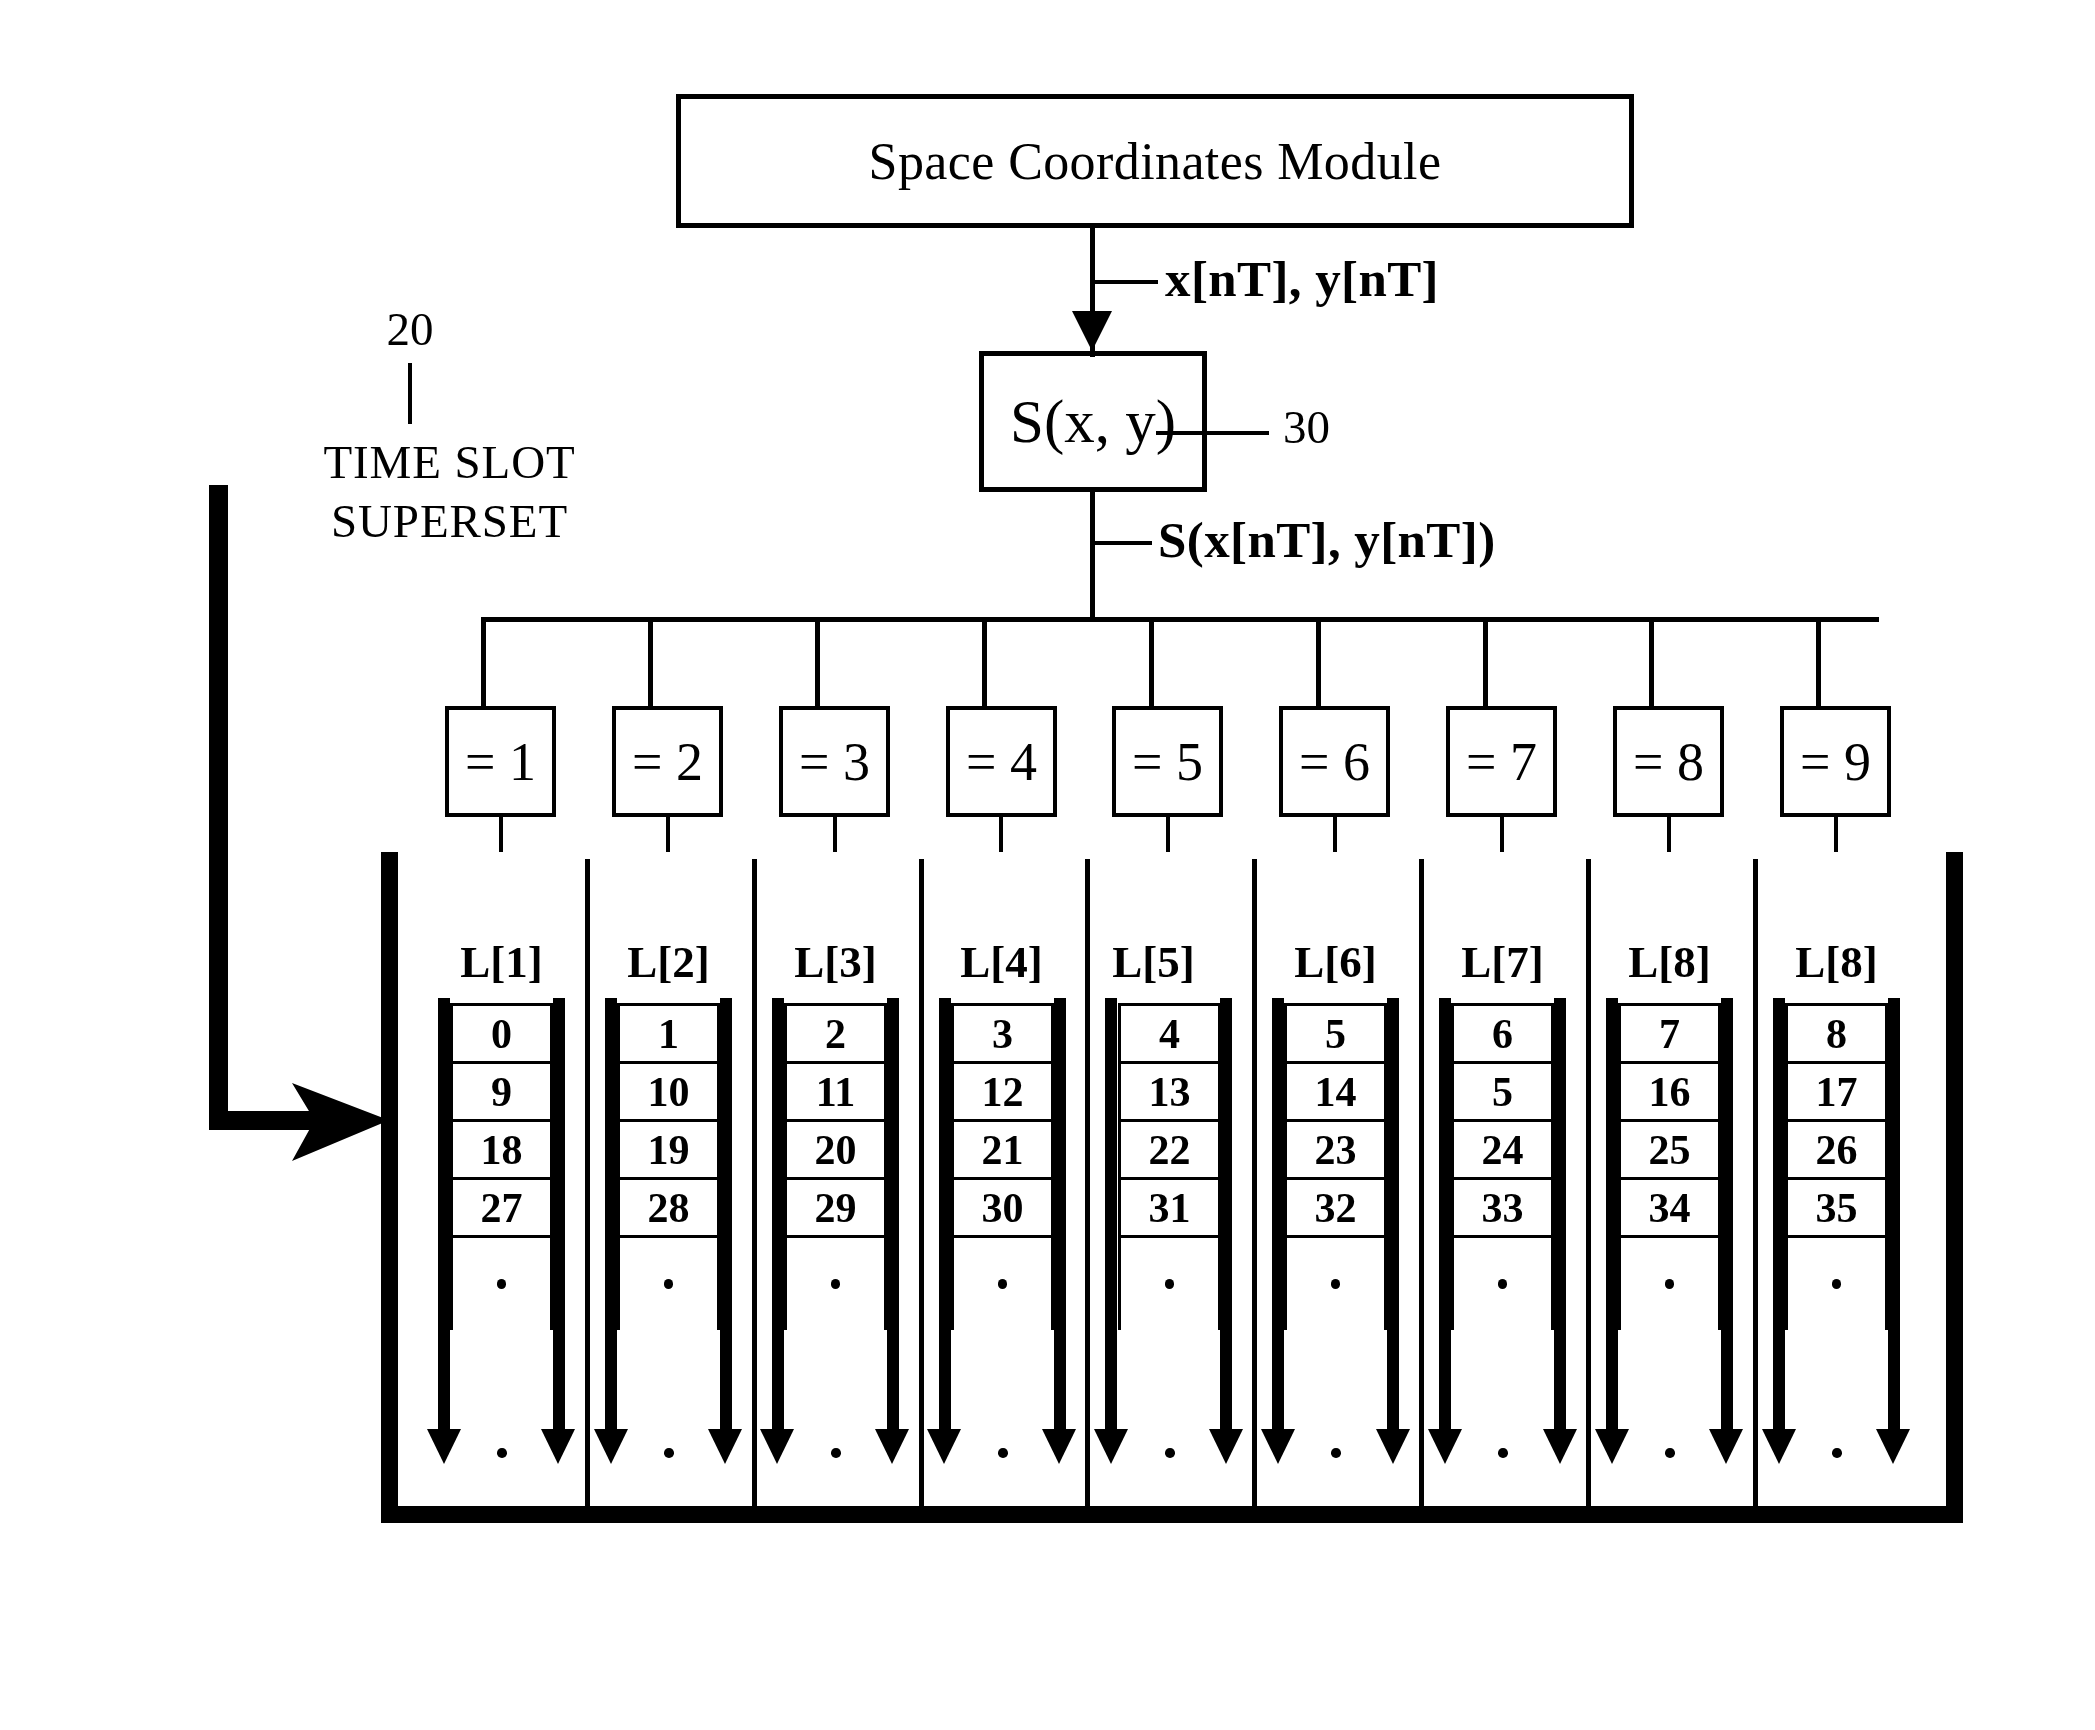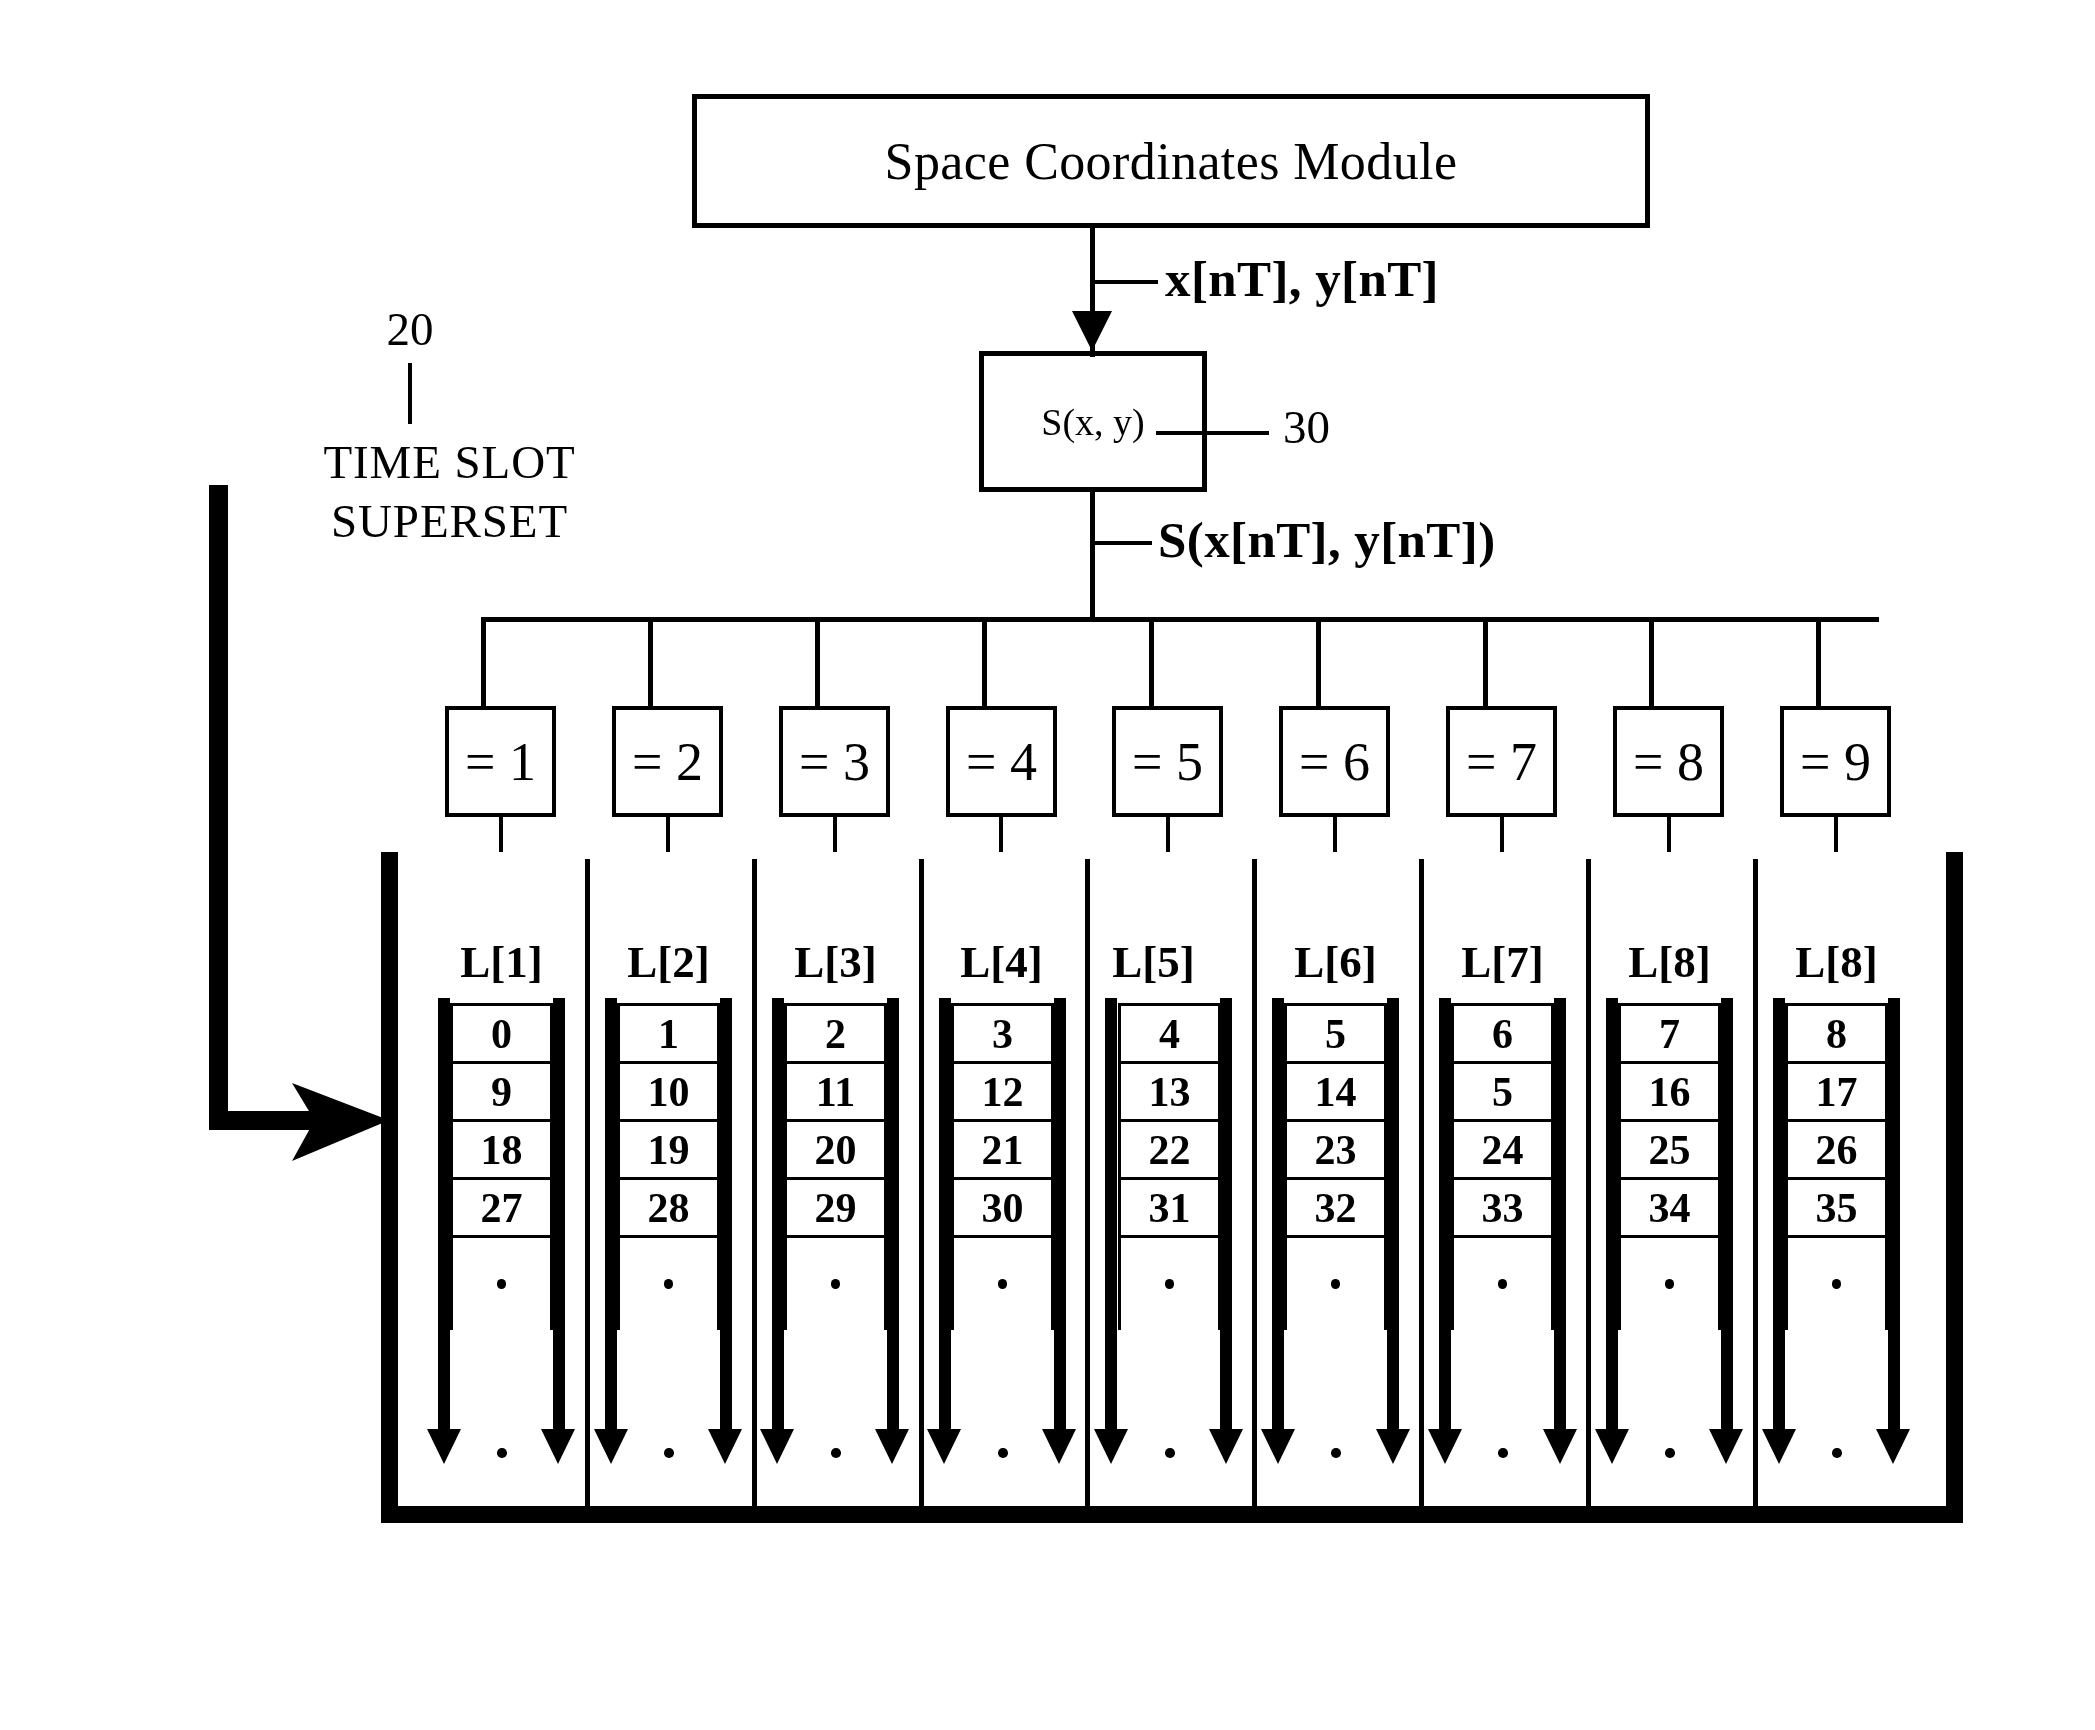--- a/index.html
+++ b/index.html
@@ -23,40 +23,39 @@
 
   
   #module-box {
     left: 676px; top: 94px;
     width: 958px; height: 134px;
     border: 5.2px solid #000;
     box-sizing: border-box;
     display: flex;
     align-items: center;
     justify-content: center;
-    margin-left: 16px;
   }
   #module-title {
     font-size: 52px;
     letter-spacing: 0.4px;
     white-space: nowrap;
   }
 
   
   #sxy-box {
     left: 979px; top: 351px;
     width: 228px; height: 141px;
     border: 5.2px solid #000;
     box-sizing: border-box;
     display: flex;
     align-items: center;
     justify-content: center;
   }
   #sxy-label {
-    font-size: 38px;
+    font-size: 61px;
     white-space: nowrap;
   }
 
   
   .vline { background: #000; width: 5.2px; }
   .hline { background: #000; height: 5.2px; }
   .thinv { background: #000; width: 4.3px; }
   .leadv { background: #000; width: 3.5px; }
   .leadh { background: #000; height: 3.5px; }
 

